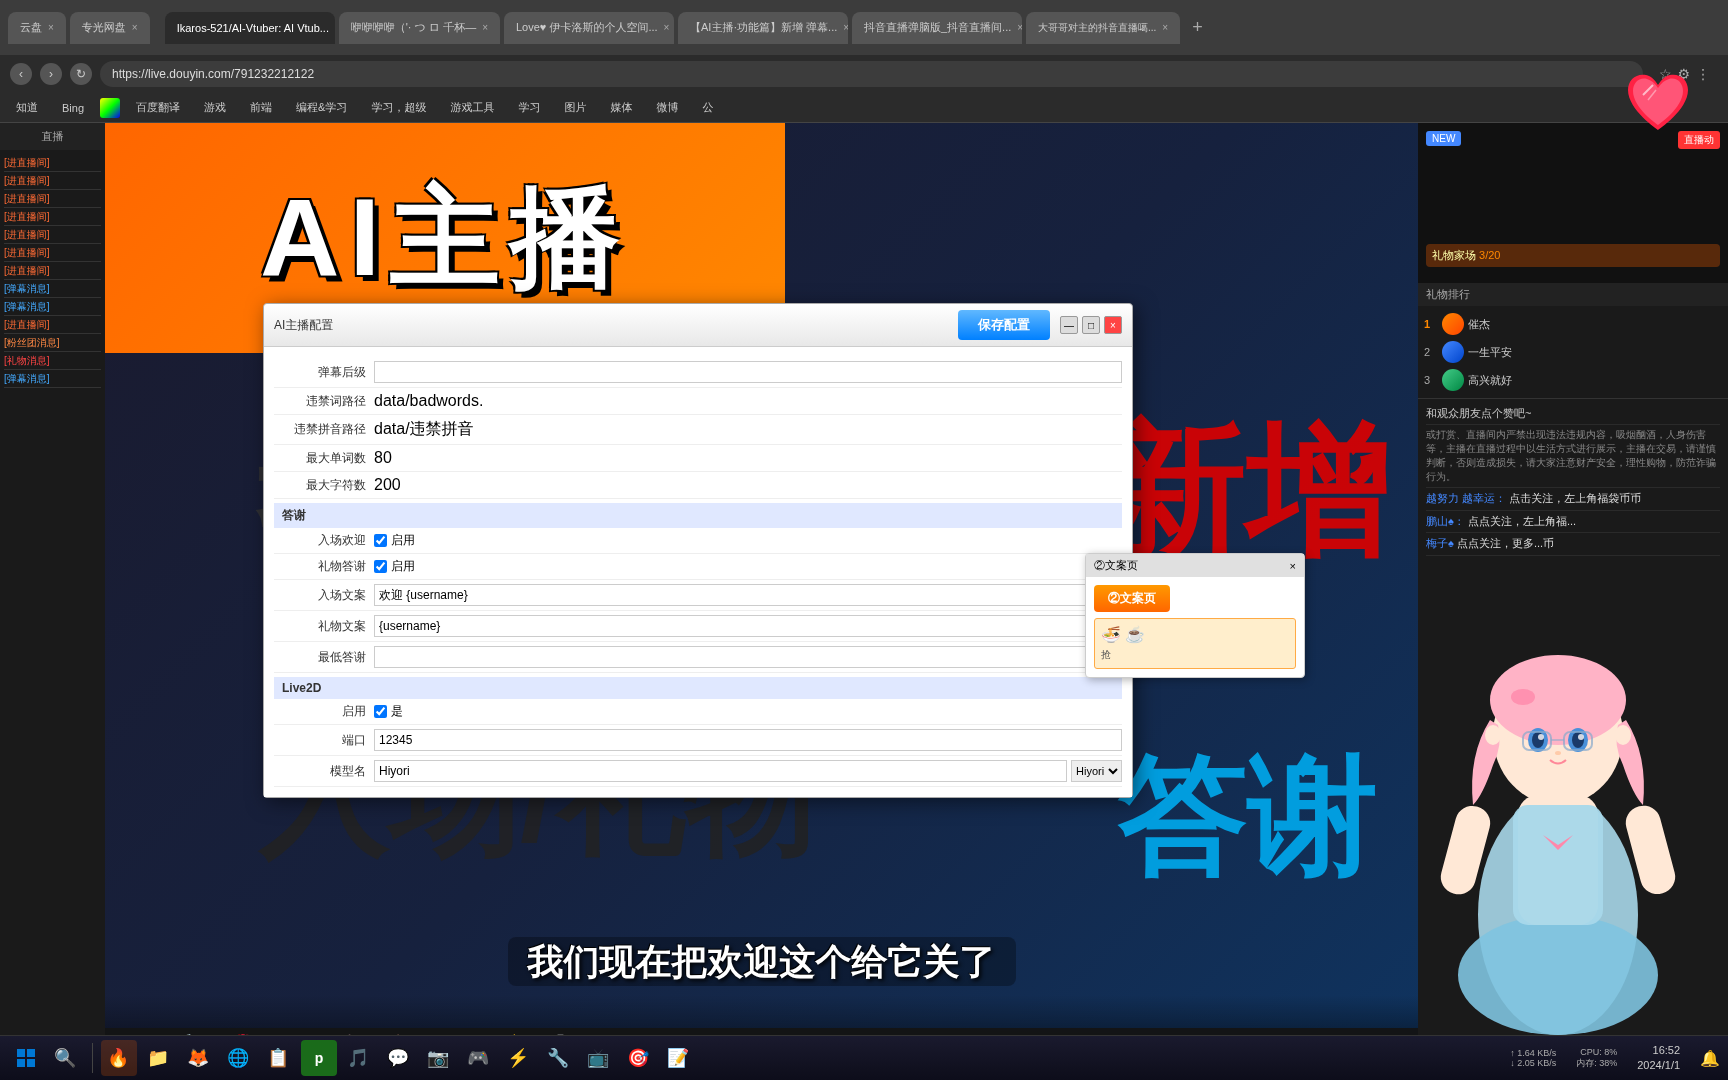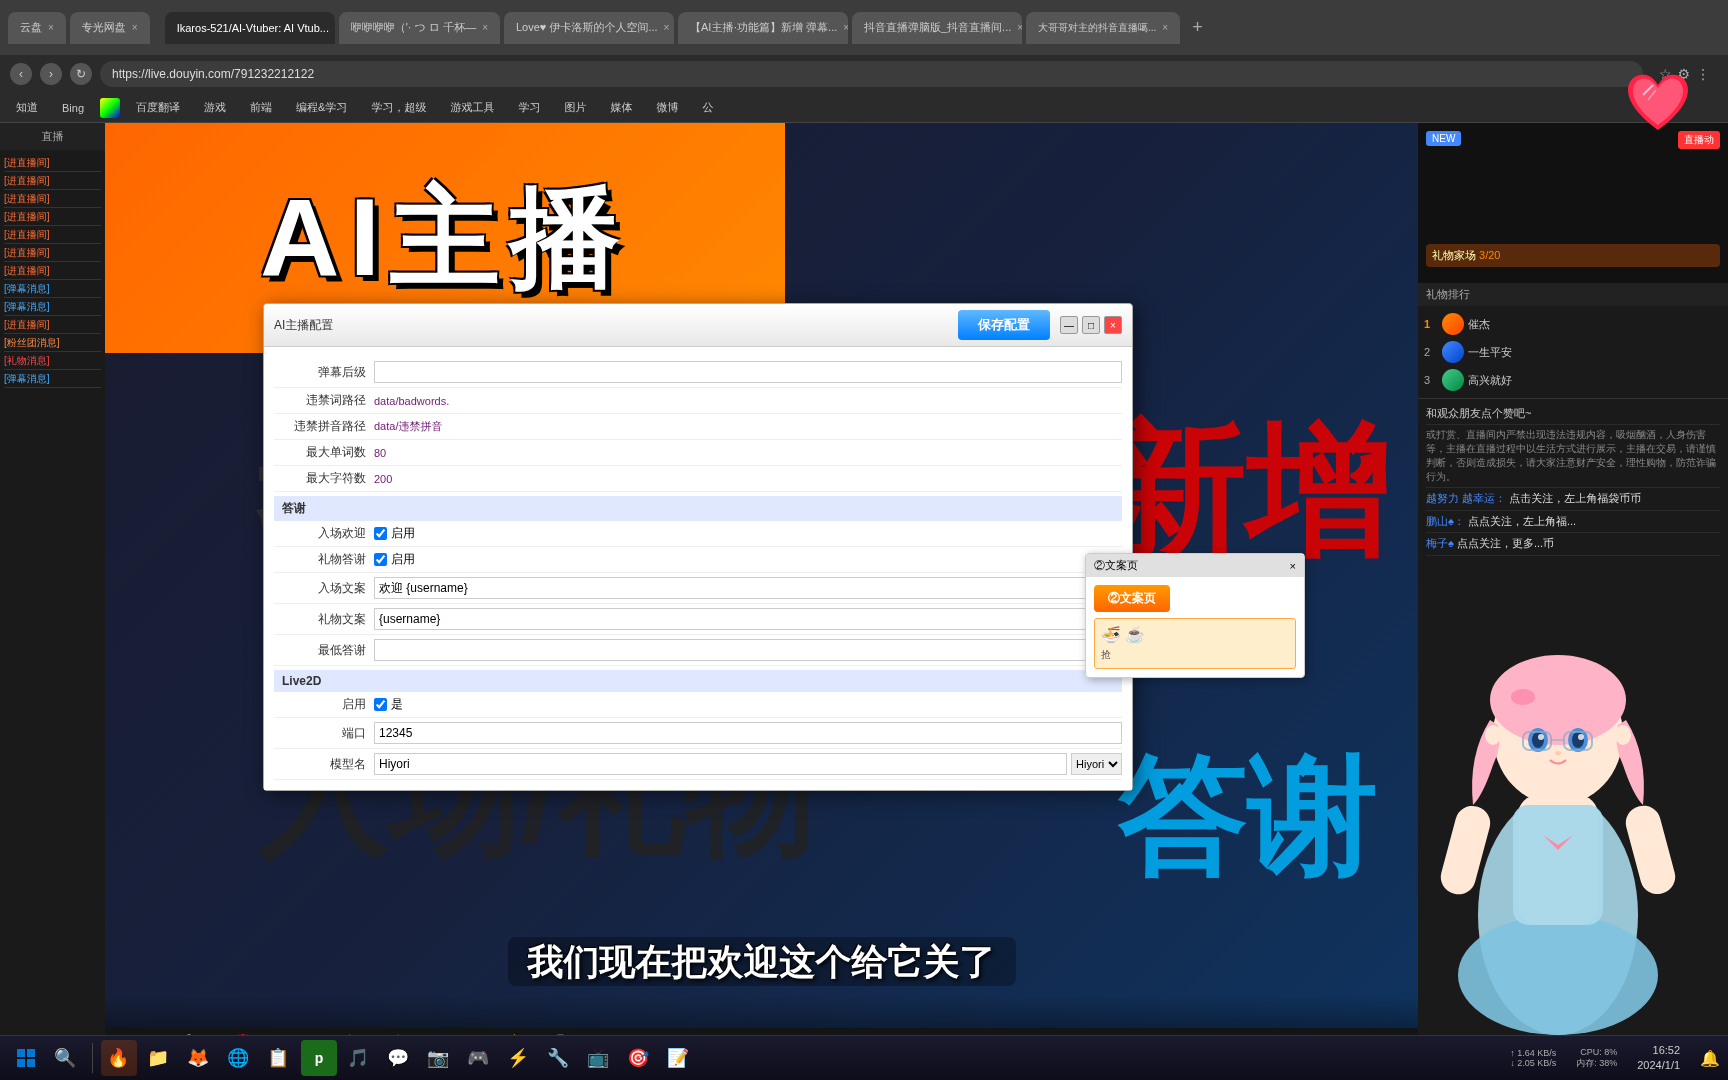--- a/index.html
+++ b/index.html
@@ -225,22 +225,22 @@
     .form-label {
       width: 100px;
       font-size: 12px;
       color: #333;
       text-align: right;
       padding-right: 8px;
       flex-shrink: 0;
     }
     .form-value {
       flex: 1;
-      font-size: 11px;
-      color: #701a75;
+      font-size: 16px;
+      color: #000000;
     }
     .form-input {
       flex: 1;
       height: 22px;
       border: 1px solid #ccc;
       padding: 0 4px;
       font-size: 12px;
       background: #fff;
     }
     .checkbox-label {

